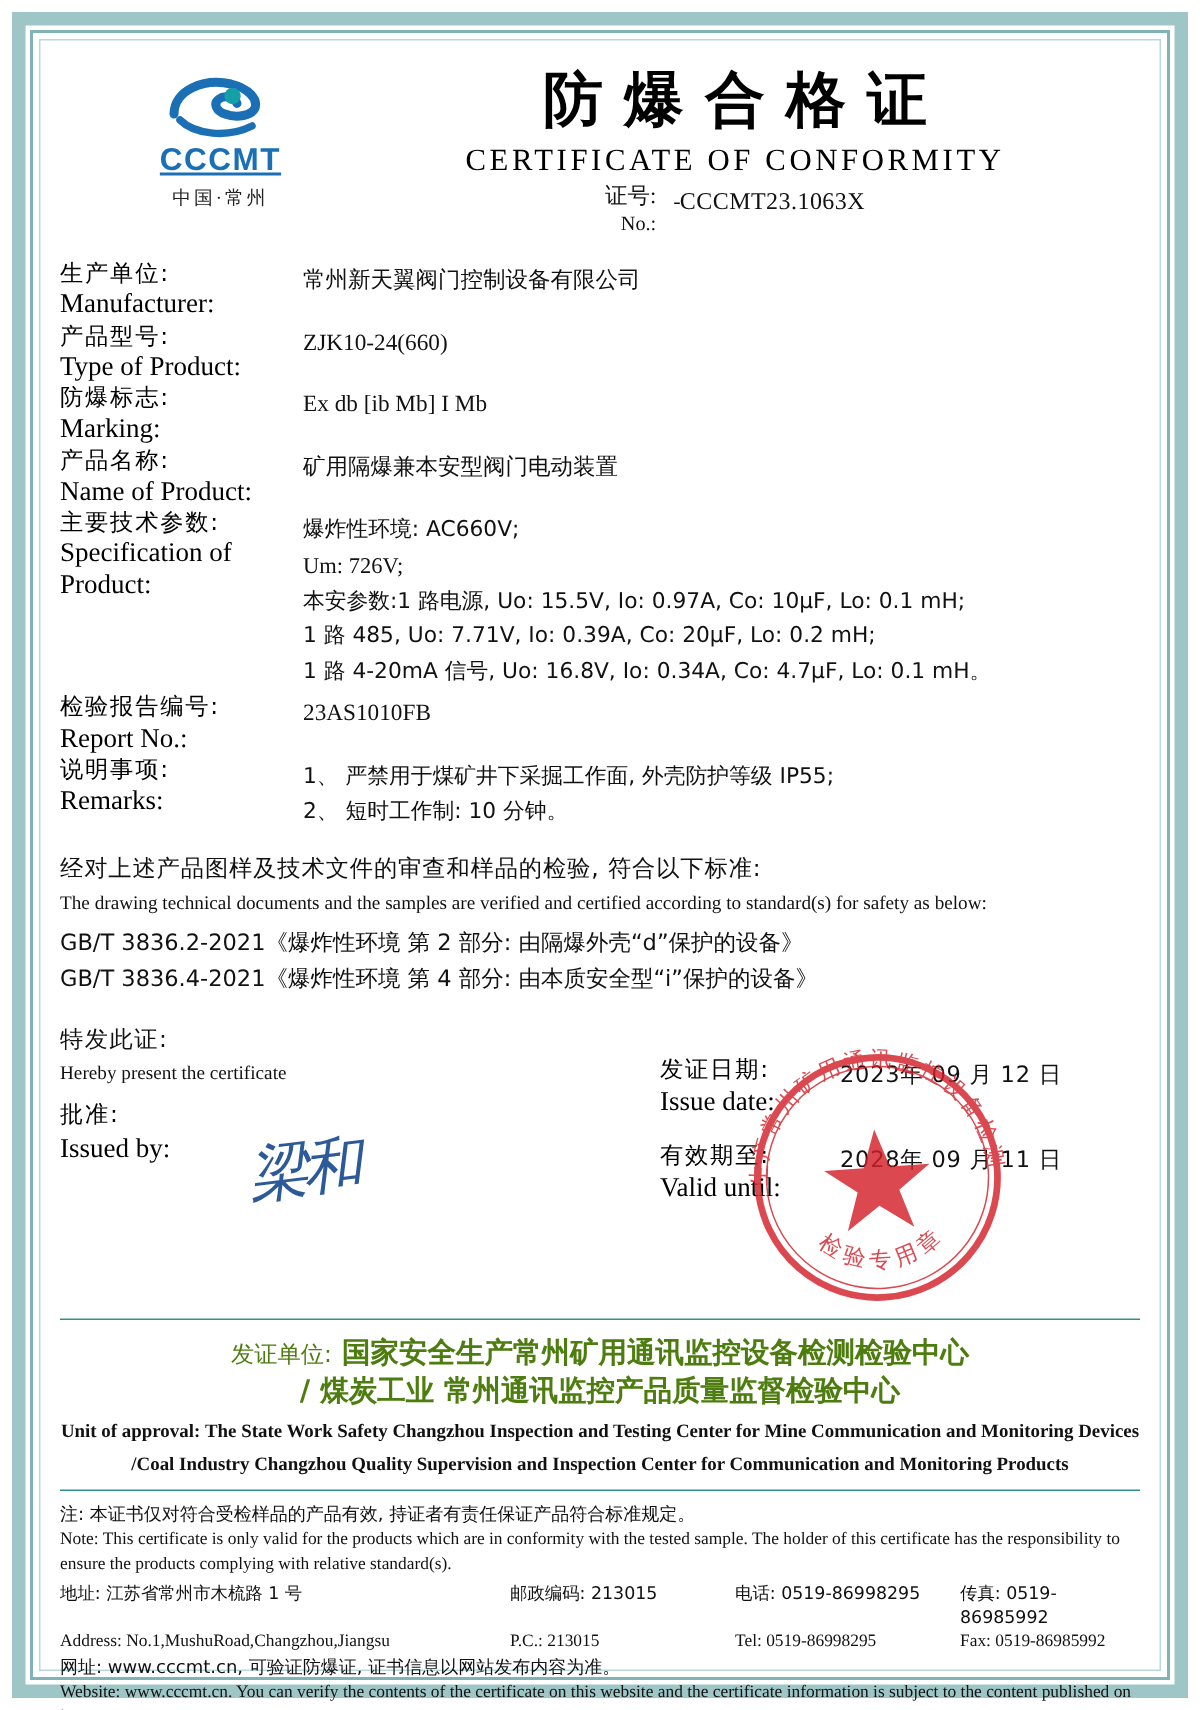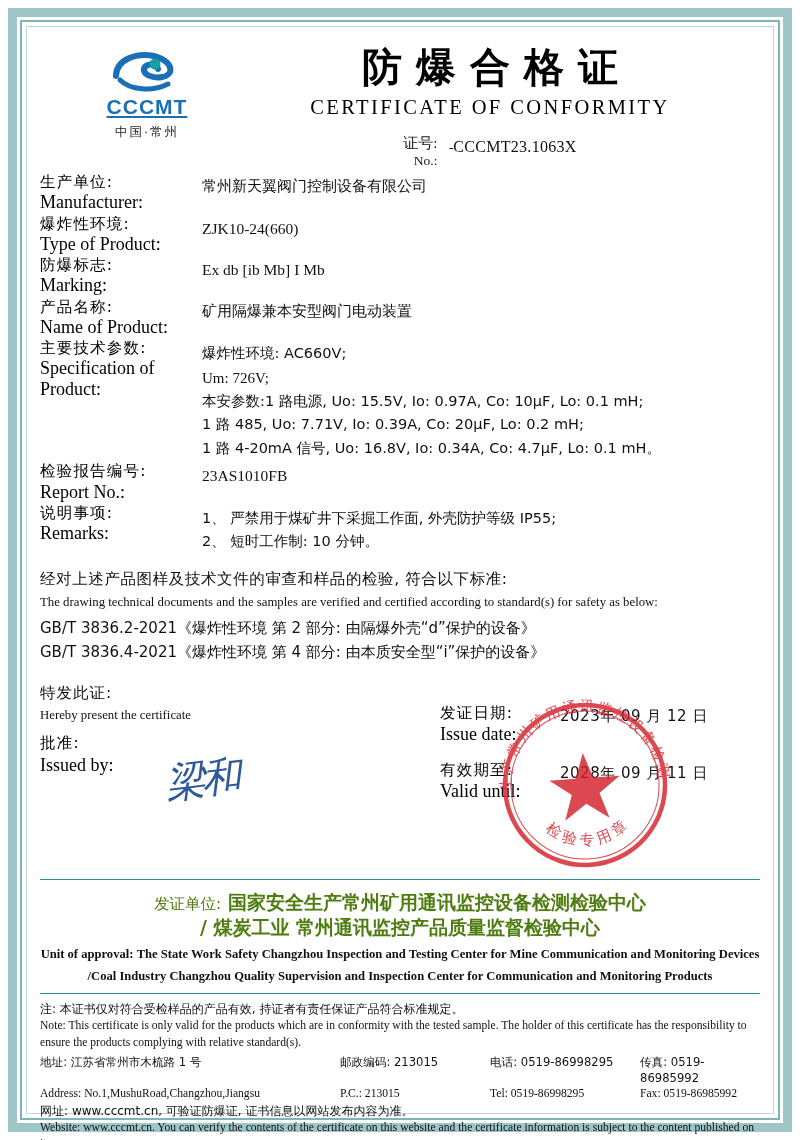--- a/index.html
+++ b/index.html
@@ -109,21 +109,21 @@
   .title-en {
     font-size: 20.5px;
     letter-spacing: 2.4px;
     margin-top: 6px;
     font-family: "Liberation Serif", serif;
     color: #000;
   }
   .cert-no-row {
     position: absolute;
     left: 180px;
-    top: 96px;
+    top: 84px;
     width: 540px;
     text-align: center;
     font-size: 15px;
     text-decoration: underline;
   }
   .cert-no-labels {
     display: inline-block;
     text-align: right;
     vertical-align: top;
     line-height: 1.25;
@@ -377,21 +377,21 @@
       <div class="field-row">
         <div class="field-label">
           <div class="label-cn">生产单位:</div>
           <div class="label-en">Manufacturer:</div>
         </div>
         <div class="field-value">常州新天翼阀门控制设备有限公司</div>
       </div>
 
       <div class="field-row">
         <div class="field-label">
-          <div class="label-cn">爆炸性环境:</div>
+          <div class="label-cn">产品型号:</div>
           <div class="label-en">Type of Product:</div>
         </div>
         <div class="field-value latin">ZJK10-24(660)</div>
       </div>
 
       <div class="field-row">
         <div class="field-label">
           <div class="label-cn">防爆标志:</div>
           <div class="label-en">Marking:</div>
         </div>

